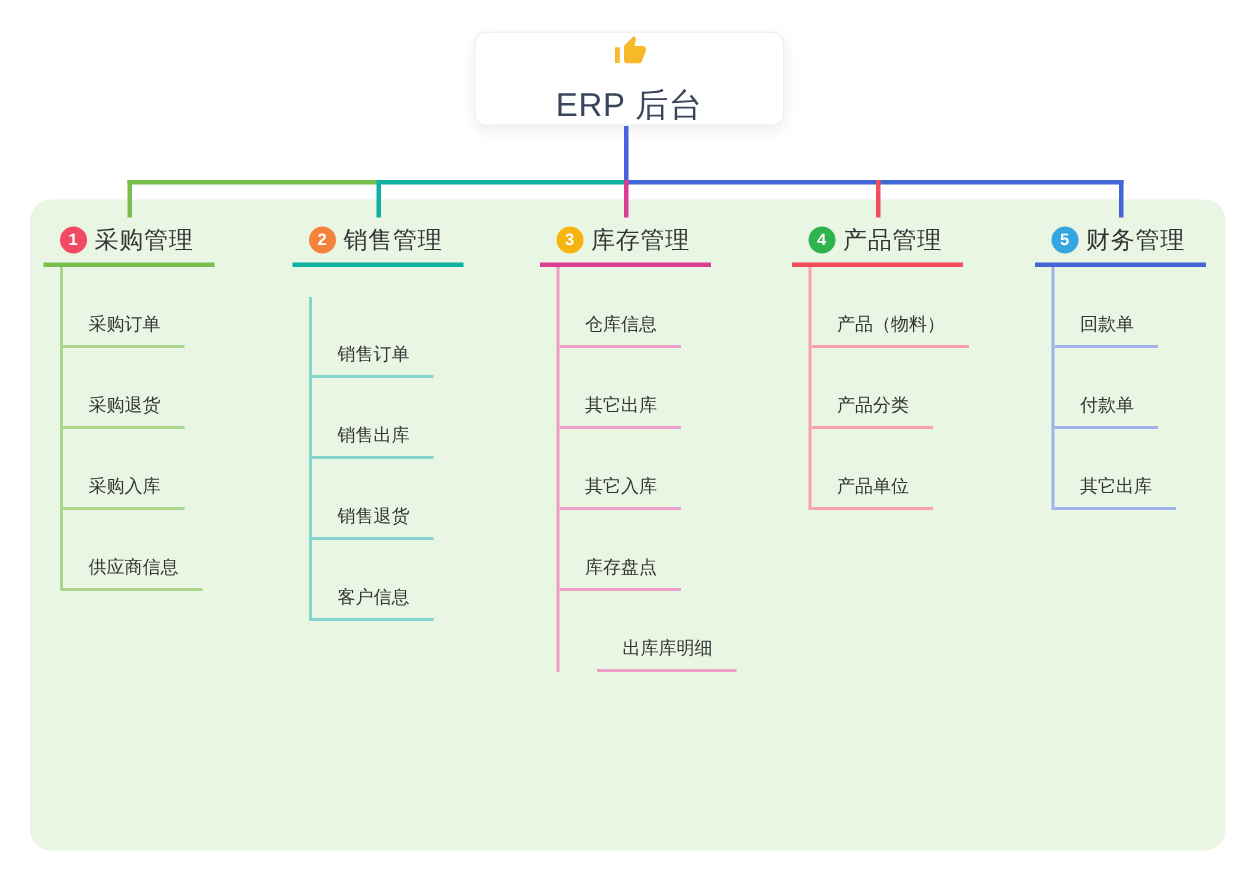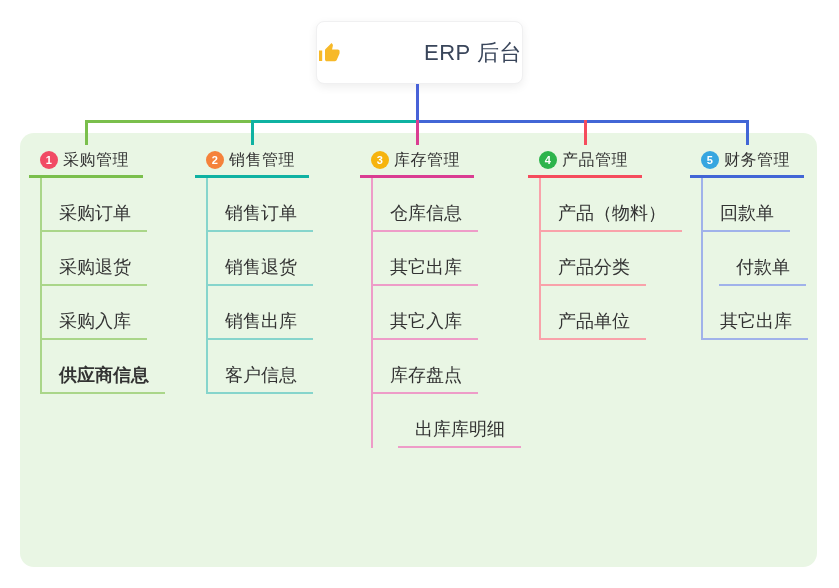--- a/index.html
+++ b/index.html
@@ -5,40 +5,40 @@
   html,body{margin:0;padding:0;background:#ffffff;}
   body{font-family:"Liberation Sans","DejaVu Sans",sans-serif;}
   #stage{position:relative;width:839px;height:588px;background:#ffffff;overflow:hidden;}
 
   
   .canvas-bg{position:absolute;left:20px;top:133px;width:797px;height:434px;border-radius:14px;}
 
   
   .root-card{position:absolute;left:316px;top:21px;width:207px;height:63px;background:#ffffff;
              border:1px solid #f0f0f1;border-radius:8px;box-shadow:0 3px 10px rgba(0,0,0,.07);
-             display:flex;align-items:center;justify-content:space-between;gap:9px;box-sizing:border-box;cursor:pointer;}
+             display:flex;align-items:center;justify-content:space-between;gap:9px;box-sizing:border-box;cursor:pointer;flex-direction:column;}
   .root-card .root-label{font-size:22px;font-weight:500;letter-spacing:.5px;}
   .thumb-icon{width:24px;height:24px;display:inline-flex;}
 
   
   .vline,.hline{position:absolute;}
   .vline{width:3px;}
   .hline{height:3px;}
 
   
   .branch{position:absolute;top:145px;}
   .branch-title{display:flex;align-items:center;height:30px;gap:5px;
                 padding:0 14px 0 11px;border-bottom:3px solid;width:max-content;
                 font-size:16px;font-weight:500;color:#333;letter-spacing:.5px;cursor:pointer;}
   .bullet{width:18px;height:18px;border-radius:50%;color:#fff;font-size:11px;font-weight:700;
           display:inline-flex;align-items:center;justify-content:center;flex:0 0 18px;}
   .children{margin-left:11px;border-left:2px solid;width:max-content;}
   .child-row{height:54px;display:flex;align-items:flex-end;}
   .child-label{display:inline-block;padding:0 16px 6px 17px;border-bottom:2px solid;
-               font-size:18px;color:#333;line-height:1.25;cursor:pointer;white-space:nowrap;}
+               font-size:12px;color:#333;line-height:1.25;cursor:pointer;white-space:nowrap;}
 </style>
 </head>
 <body>
 
 <div id="stage">
   <div class="canvas-bg" style="background: rgb(233, 246, 228);"></div>
 
   <div class="root-card">
     <span class="thumb-icon">
       <svg viewBox="0 0 24 24" width="24" height="24">
@@ -69,38 +69,38 @@
           <div class="child-row">
             <span class="child-label" style="border-bottom-color: rgb(170, 214, 137);">采购订单</span>
           </div>
           <div class="child-row">
             <span class="child-label" style="border-bottom-color: rgb(170, 214, 137);">采购退货</span>
           </div>
           <div class="child-row">
             <span class="child-label" style="border-bottom-color: rgb(170, 214, 137);">采购入库</span>
           </div>
           <div class="child-row">
-            <span class="child-label" style="border-bottom-color: rgb(170, 214, 137); font-weight: bold;">供应商信息</span>
+            <span class="child-label" style="border-bottom-color: rgb(170, 214, 137);">供应商信息</span>
           </div>
         </div>
       </div>
       <div class="branch" style="left: 195px;">
         <div class="branch-title" style="border-bottom-color: rgb(15, 178, 162);">
           <span class="bullet" style="background: rgb(245, 130, 59);">2</span>
           <span>销售管理</span>
         </div>
-        <div class="children" style="border-left-color: rgb(134, 213, 204);">
+        <div class="children" style="border-left-color: rgb(134, 213, 204); margin-top: 20px;">
           <div class="child-row">
             <span class="child-label" style="border-bottom-color: rgb(134, 213, 204);">销售订单</span>
           </div>
           <div class="child-row">
-            <span class="child-label" style="border-bottom-color: rgb(134, 213, 204);">销售退货</span>
+            <span class="child-label" style="border-bottom-color: rgb(134, 213, 204);">销售出库</span>
           </div>
           <div class="child-row">
-            <span class="child-label" style="border-bottom-color: rgb(134, 213, 204);">销售出库</span>
+            <span class="child-label" style="border-bottom-color: rgb(134, 213, 204);">销售退货</span>
           </div>
           <div class="child-row">
             <span class="child-label" style="border-bottom-color: rgb(134, 213, 204);">客户信息</span>
           </div>
         </div>
       </div>
       <div class="branch" style="left: 360px;">
         <div class="branch-title" style="border-bottom-color: rgb(218, 61, 146);">
           <span class="bullet" style="background: rgb(246, 180, 14);">3</span>
           <span>库存管理</span>
@@ -143,21 +143,21 @@
       <div class="branch" style="left: 690px;">
         <div class="branch-title" style="border-bottom-color: rgb(66, 102, 214);">
           <span class="bullet" style="background: rgb(54, 166, 224);">5</span>
           <span>财务管理</span>
         </div>
         <div class="children" style="border-left-color: rgb(160, 178, 234);">
           <div class="child-row">
             <span class="child-label" style="border-bottom-color: rgb(160, 178, 234); text-align: center;">回款单</span>
           </div>
           <div class="child-row">
-            <span class="child-label" style="border-bottom-color: rgb(160, 178, 234); margin-left: 16px;">付款单</span>
+            <span class="child-label" style="border-bottom-color: rgb(160, 178, 234);">付款单</span>
           </div>
           <div class="child-row">
             <span class="child-label" style="border-bottom-color: rgb(160, 178, 234);">其它出库</span>
           </div>
         </div>
       </div>
     </div>
 </div>
 
 </body></html>

